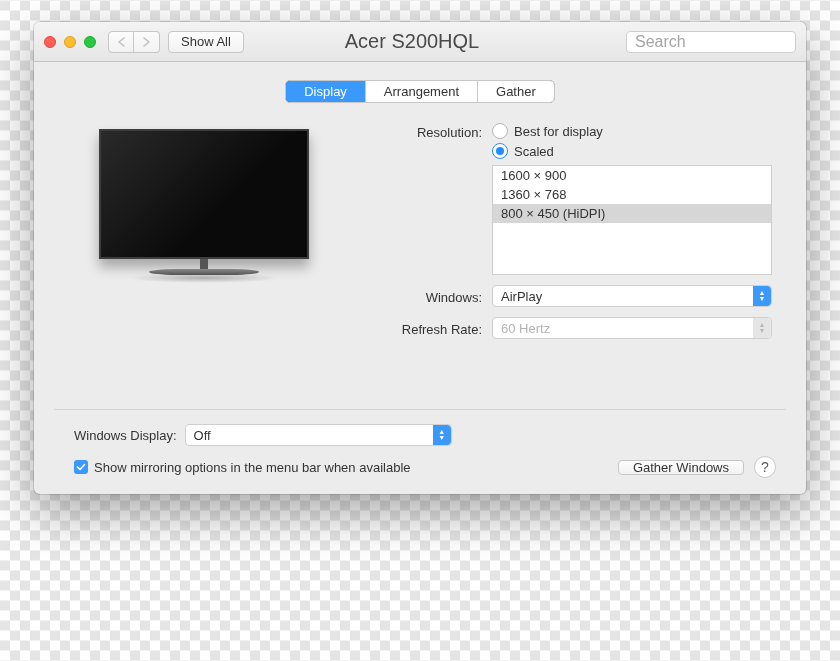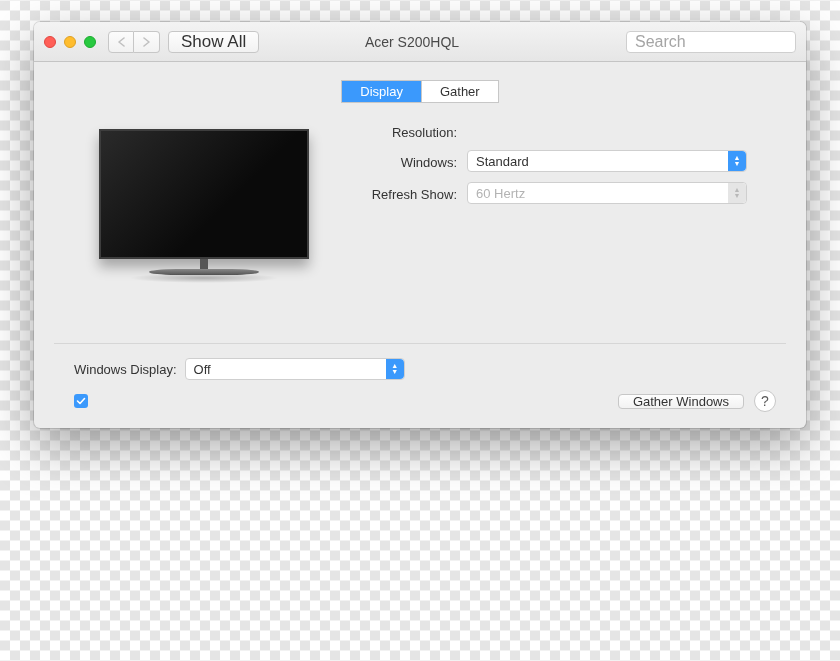--- a/index.html
+++ b/index.html
@@ -43,25 +43,25 @@
       border: 1px solid #c7c7c7;
       display: flex; align-items: center; justify-content: center;
       color: #bcbcbc; font-size: 14px;
     }
     .nav-btn:first-child { border-radius: 4px 0 0 4px; }
     .nav-btn:last-child { border-radius: 0 4px 4px 0; border-left: none; }
     .show-all {
       height: 22px; padding: 0 12px;
       background: linear-gradient(#fdfdfd,#f2f2f2);
       border: 1px solid #c7c7c7; border-radius: 4px;
-      display: flex; align-items: center; font-size: 17px;
+      display: flex; align-items: center; font-size: 13px;
     }
     .win-title {
       position: absolute; left: 0; right: 16px; text-align: center;
-      font-size: 14px; color: #4a4a4a; pointer-events: none;
+      font-size: 20px; color: #4a4a4a; pointer-events: none;
     }
     .search-wrap {
       margin-left: auto; width: 170px; height: 22px;
       background: #fff; border: 1px solid #cfcfcf; border-radius: 4px;
       display: flex; align-items: center; padding: 0 4px; gap: 4px;
     }
     .search-wrap input {
       border: none; outline: none; flex: 1; font-size: 16px; color: #3b82f6;
       background: transparent;
     }
@@ -73,31 +73,31 @@
       display: flex; align-items: center; justify-content: center;
       line-height: 1;
     }
 
     .content { padding: 18px 20px 16px; }
 
     .segmented {
       display: flex; justify-content: center; margin-bottom: 20px;
     }
     .segmented-inner {
-      display: flex; border: 1px solid #c7c7c7; border-radius: 0; overflow: hidden;
+      display: flex; border: 1px solid #c7c7c7; border-radius: 5px; overflow: hidden;
       background: #701a75;
     }
     .seg {
       padding: 3px 18px; font-size: 13px; border-right: 1px solid #c7c7c7;
       background: #fff;
     }
     .seg:last-child { border-right: none; }
     .seg.active { background: #3b99fc; color: #fff; }
 
-    .main-row { display: flex; padding: 0 20px; gap: 21px; margin-bottom: 60px;}
+    .main-row { display: flex; padding: 0 20px; gap: 46px; margin-bottom: 60px;}
     .monitor-col { flex: 0 0 260px; display:flex; align-items:flex-start; justify-content:center; padding-top:6px;}
     .monitor {
       width: 210px; position: relative;
     }
     .screen {
       width: 210px; height: 130px;
       background: linear-gradient(135deg, #2a2a2a 0%, #0a0a0a 60%);
       border: 2px solid #3d3d3d;
       box-shadow: 0 8px 12px rgba(0,0,0,0.3);
     }
@@ -141,21 +141,21 @@
       background: #3b99fc; border-radius: 0 4px 4px 0;
       display: flex; flex-direction: column; align-items: center; justify-content: center;
       color: #fff; gap: 0;
     }
     .select.disabled .select-arrows { background: #e5e5e5; color: #b8b8b8; }
     .arr { font-size: 7px; line-height: 6px; }
 
     .separator { border-top: 1px solid #d6d6d6; margin: 14px 0 14px; }
 
     .bottom-row1 { display: flex; align-items: center; gap: 8px; margin-bottom: 10px; padding-left: 20px;}
-    .airplay-select { width: 220px; }
+    .airplay-select { width: 267px; }
 
     .bottom-row2 { display: flex; align-items: center; padding-left: 20px; padding-right: 10px;}
     .checkbox {
       width: 14px; height: 14px; border-radius: 3px;
       background: #3b99fc; display: flex; align-items: center; justify-content: center;
       margin-right: 6px;
     }
     .checkbox svg { width: 10px; height: 10px; }
     .gather {
       margin-left: auto; height: 15px; padding: 0 14px;
@@ -203,55 +203,71 @@
       <input type="text" placeholder="Search" style="">
       <div class="clear-btn">✕</div>
     </div>
   </div>
 
   <div class="content">
 
     <div class="segmented">
       <div class="segmented-inner">
         <div class="seg active">Display</div>
+        <div class="seg">Arrangement</div>
         <div class="seg">Gather</div>
       </div>
     </div>
 
     <div class="main-row">
       <div class="monitor-col">
         <div class="monitor">
           <div class="screen"></div>
           <div class="stand-neck"></div>
           <div class="stand-base"></div>
           <div class="shadow"></div>
         </div>
       </div>
 
       <div class="settings-col">
 
         <div class="form-row">
           <div class="label-col">Resolution:</div>
+          <div class="control-col">
+            <div class="radio-line">
+              <span class="radio"></span>
+              <span>Best for display</span>
+            </div>
+            <div class="radio-line">
+              <span class="radio checked"></span>
+              <span>Scaled</span>
+            </div>
+            <div class="res-list">
+              <div class="res-item">1600 × 900</div>
+              <div class="res-item">1360 × 768</div>
+              <div class="res-item selected">800 × 450 (HiDPI)</div>
+            </div>
+          </div>
         </div>
 
         <div class="form-row align-center">
           <div class="label-col">Windows:</div>
           <div class="control-col">
             <div class="select">
-              <span>Standard</span>
+              <span>AirPlay</span>
               <div class="select-arrows">
                 <span class="arr">▲</span>
                   <span class="arr">▼</span>
               </div>
             </div>
           </div>
         </div>
 
         <div class="form-row align-center">
-          <div class="label-col">Refresh Show:</div>
+          <div class="label-col">Refresh Rate:</div>
           <div class="control-col">
             <div class="select disabled">
               <span>60 Hertz</span>
               <div class="select-arrows">
                 <span class="arr">▲</span>
                   <span class="arr">▼</span>
               </div>
             </div>
           </div>
         </div>
@@ -271,18 +287,19 @@
         </div>
       </div>
     </div>
 
     <div class="bottom-row2">
       <div class="checkbox">
         <svg viewBox="0 0 10 10">
             <path d="M1.5 5 L4 7.5 L8.5 2.5" stroke="#fff" stroke-width="1.6" fill="none" stroke-linecap="round" stroke-linejoin="round"></path>
           </svg>
       </div>
+      <span>Show mirroring options in the menu bar when available</span>
       <div class="gather">Gather Windows</div>
       <div class="help">?</div>
     </div>
 
   </div>
 </div>
 
 </body></html>

